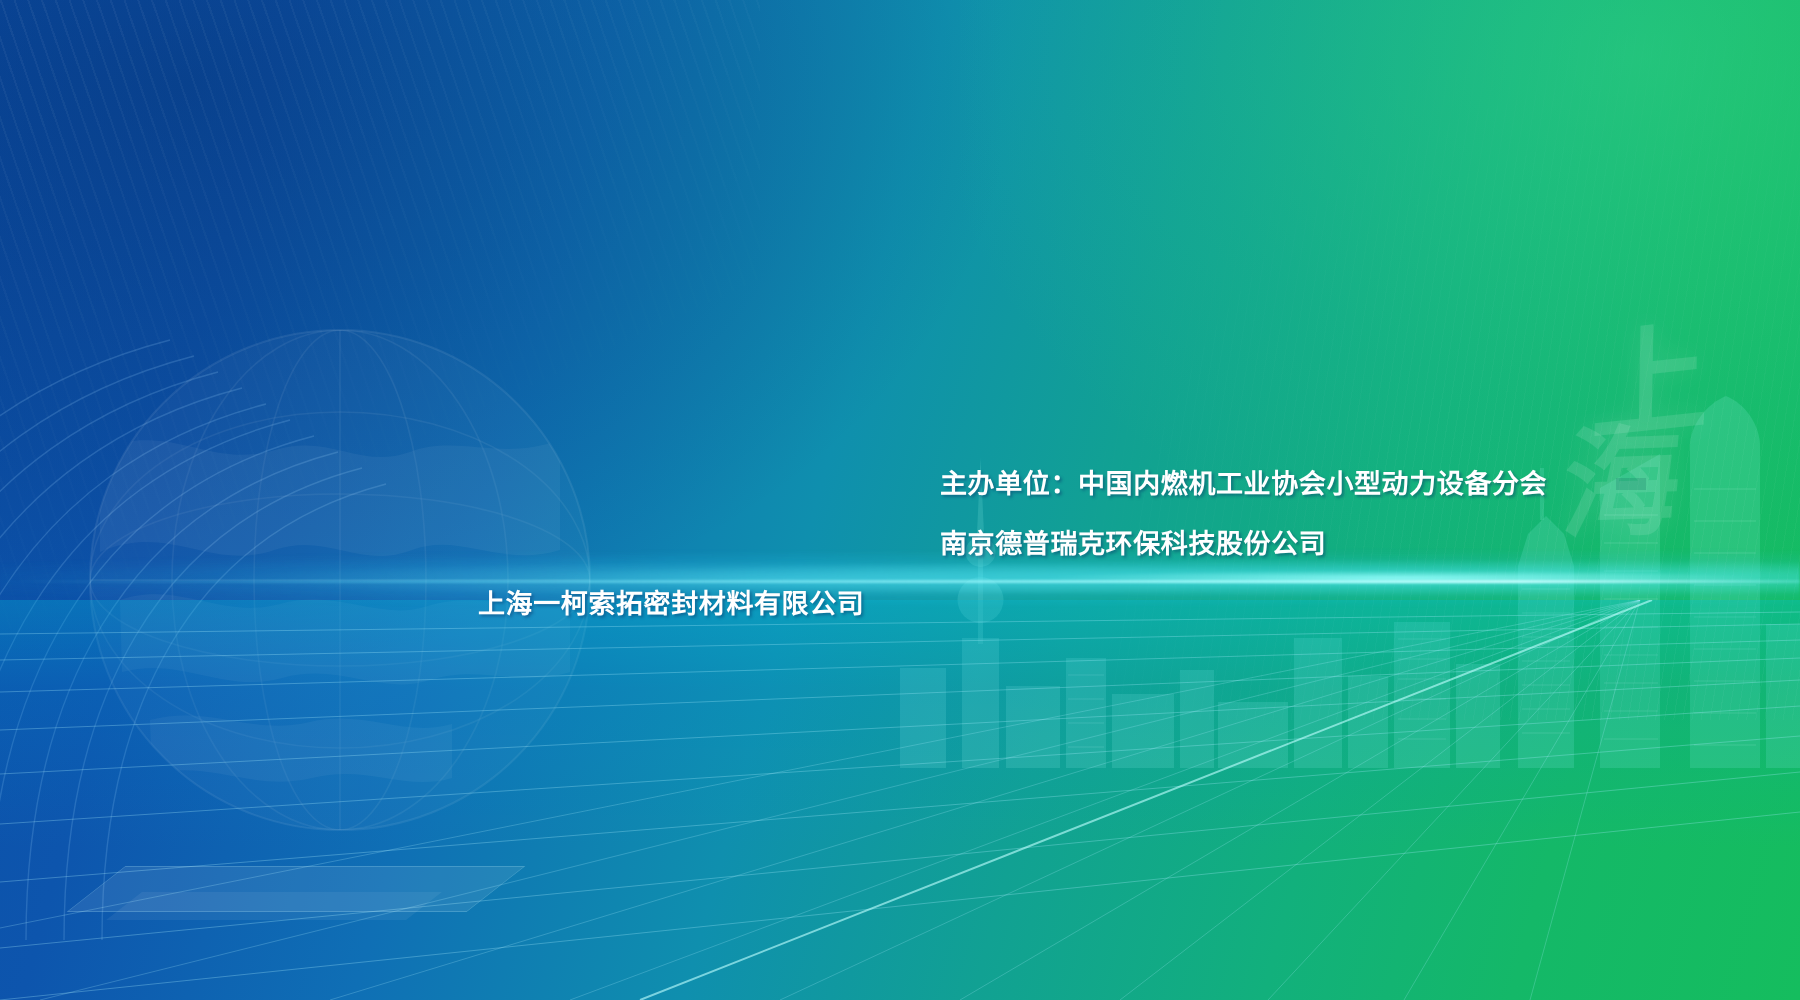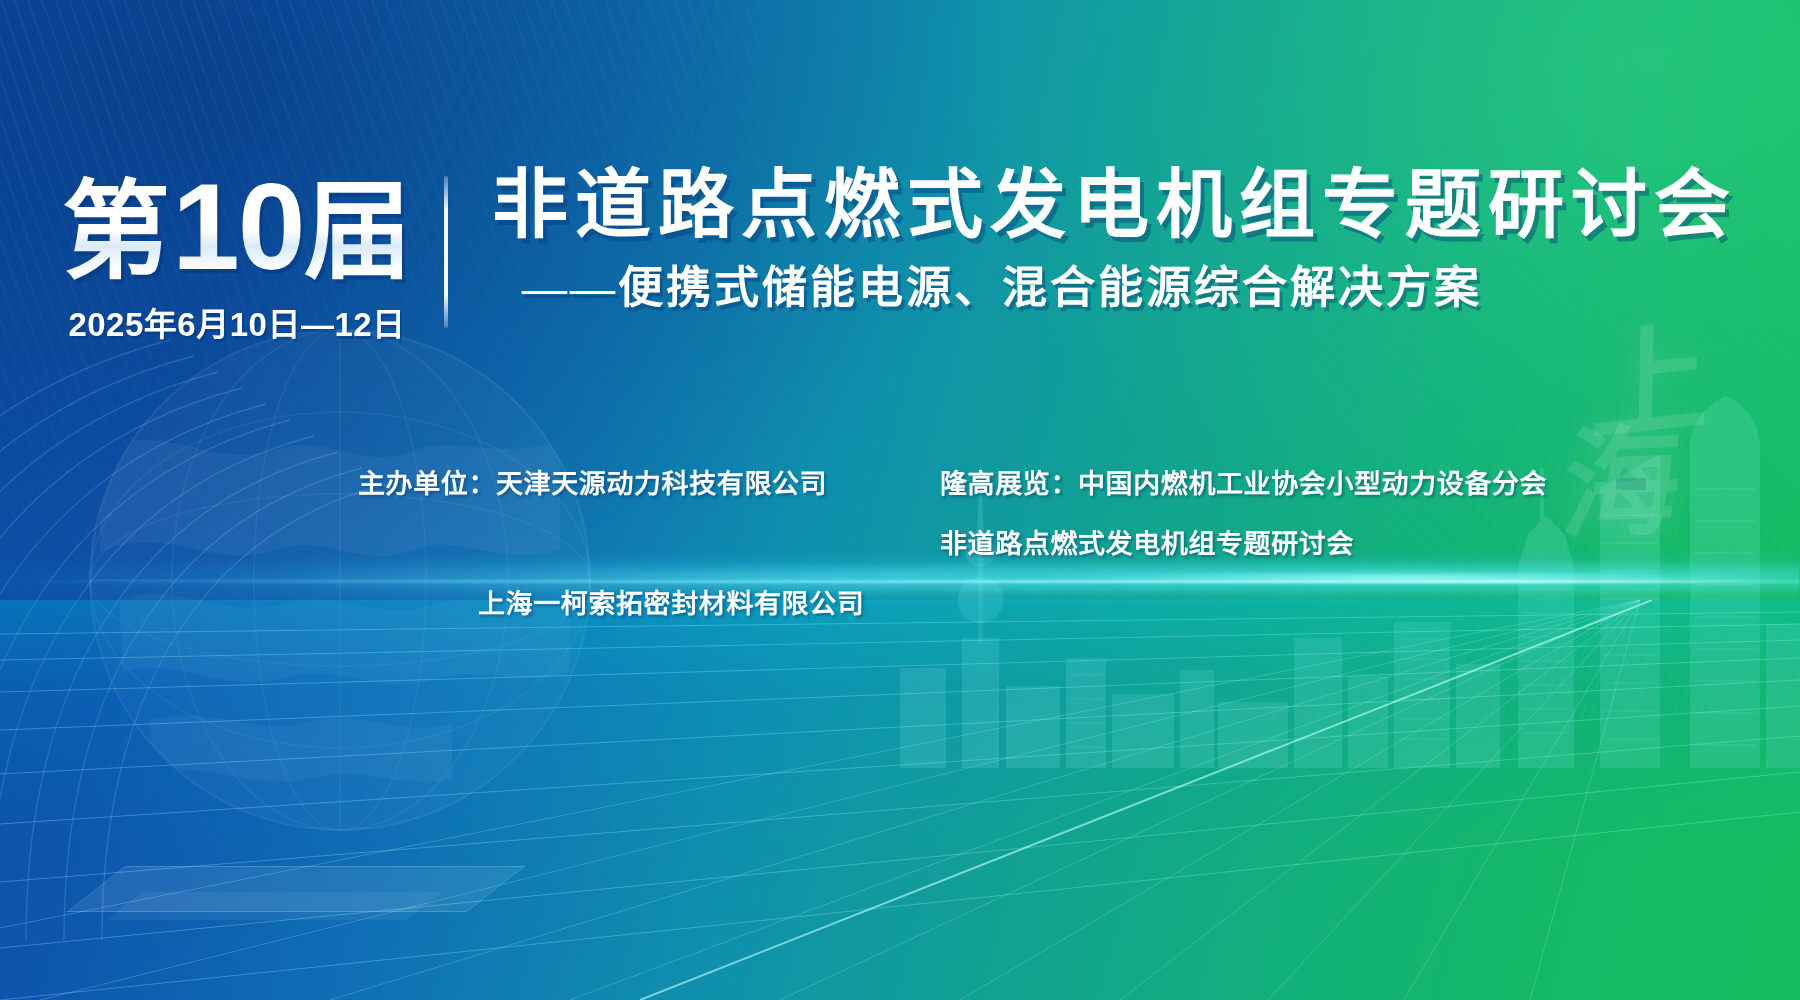--- a/index.html
+++ b/index.html
@@ -399,45 +399,29 @@
         <line x1="1652" y1="0" x2="640" y2="400"></line>
       </g>
     </svg>
   </div>
 
   <div class="plate p1"></div>
   <div class="plate p2"></div>
 
   <div class="content">
 
-    <div class="headline">
-
-      <div class="edition-block">
-        <div class="edition"><span>第</span><span class="num">10</span><span>届</span></div>
-        <div class="dates">2025年6月10日—12日</div>
+
+    <div class="credits">
+
+      <div class="credit-row">
+        <div class="credit col-right">主办单位：中国内燃机工业协会小型动力设备分会</div>
       </div>
 
-      <div class="divider"></div>
-
-      <div class="titles">
-        <div class="main-title">非道路点燃式发电机组专题研讨会</div>
-        <div class="sub-title">——便携式储能电源、混合能源综合解决方案</div>
-      </div>
-
-    </div>
-
-    <div class="credits">
-
       <div class="credit-row">
-        <div class="credit col-left">主办单位：天津天源动力科技有限公司</div>
-        <div class="credit col-right">隆高展览：中国内燃机工业协会小型动力设备分会</div>
-      </div>
-
-      <div class="credit-row">
-        <div class="credit col-right indent">非道路点燃式发电机组专题研讨会</div>
+        <div class="credit col-right indent">南京德普瑞克环保科技股份公司</div>
       </div>
 
       <div class="credit-row">
         <div class="credit col-left indent">上海一柯索拓密封材料有限公司</div>
       </div>
 
     </div>
 
   </div>
 </div>

